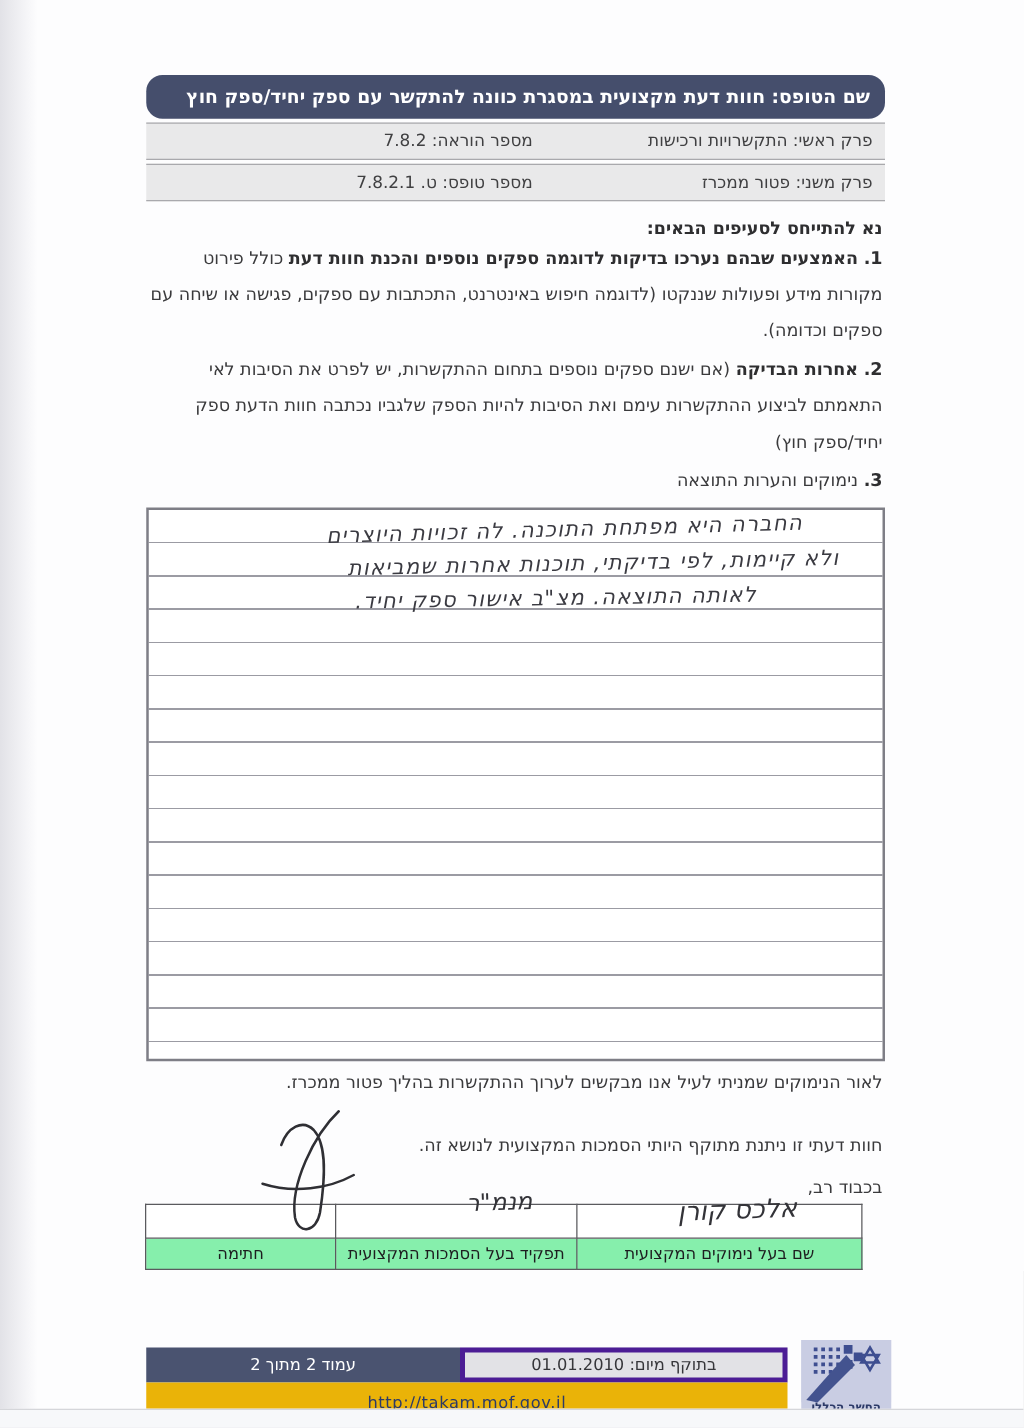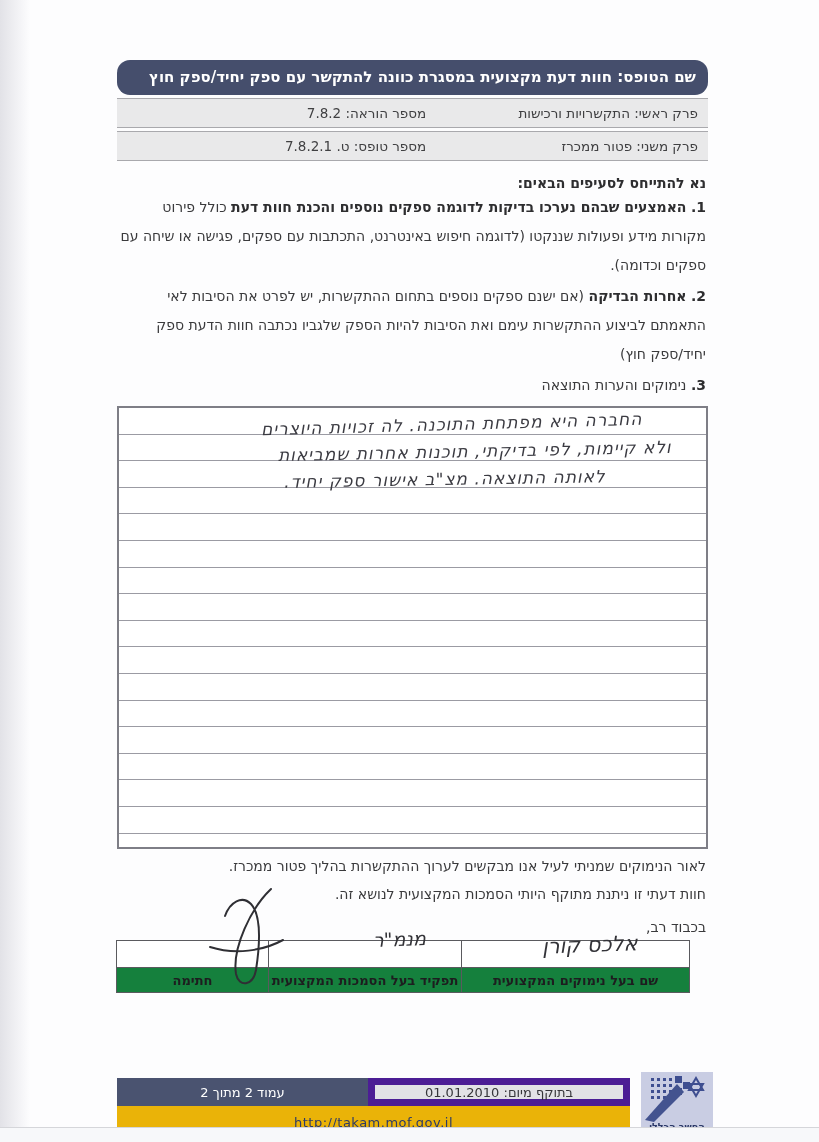--- a/index.html
+++ b/index.html
@@ -35,43 +35,43 @@
     position:relative;margin-top:6px;height:443px;
     border:2px solid #7e7e86;background:#ffffff;
     background-image:repeating-linear-gradient(to bottom,transparent,transparent 25.5px,#9b9ba3 25.5px,#9b9ba3 26.6px);
   }
   .hw{position:absolute;font-style:italic;color:#3b3b42;font-size:17px;letter-spacing:1px;white-space:nowrap;}
   .hw1{top:6px;right:64px;transform:rotate(-1.6deg);}
   .hw2{top:33px;right:34px;transform:rotate(-1.2deg);}
   .hw3{top:61px;right:100px;transform:rotate(-1deg);}
 
   .para{font-size:14px;margin:9px 2px 0;color:#3a3a3c;}
-  .para2{margin-top:12px;}
+  .para2{margin-top:35px;}
   .salut{margin-top:17px;}
 
   .sig-table{
     margin:5px 18px 0 0;width:573px;border:1px solid #5a5a5e;border-collapse:collapse;
     table-layout:fixed;direction:rtl;
   }
   .sig-table td{border:1px solid #5a5a5e;overflow:visible;}
   .sig-table .val-row td{height:27px;background:#ffffff;text-align:center;}
-  .sig-table .lbl-row td{height:25px;background:#15803d;text-align:center;
-    font-weight:bold;font-size:13px;color:#1d1d1f;}
+  .sig-table .lbl-row td{height:25px;background:#86efac;text-align:center;
+    font-weight:normal;font-size:13px;color:#1d1d1f;}
   .col-name{width:228px;} .col-role{width:193px;} .col-sign{width:152px;}
   .hw-name{display:inline-block;font-style:italic;font-size:21px;color:#333338;
     transform:translate(14px,-9px) rotate(-2deg);white-space:nowrap;}
   .hw-role{display:inline-block;font-style:italic;font-size:19px;color:#333338;
     transform:translate(34px,-15px) rotate(-2deg);white-space:nowrap;}
 
   .sig-svg{position:absolute;left:205px;top:886px;pointer-events:none;}
 
   .footer-dark{position:absolute;left:117px;top:1078px;width:251px;height:28px;
     background:#4a5370;color:#ffffff;font-size:13px;display:flex;align-items:center;justify-content:center;}
   .footer-light{position:absolute;left:368px;top:1078px;width:262px;height:28px;
-    background:#e2e2e6;border:7px solid #4c1d95;color:#36363a;font-size:13px;
+    background:#e2e2e6;border:4px solid #4c1d95;color:#36363a;font-size:13px;
     display:flex;align-items:center;justify-content:center;direction:rtl;}
   .footer-url-band{position:absolute;left:117px;top:1106px;width:513px;height:21px;
     background:#eab308;overflow:hidden;text-align:center;}
   .footer-url{font-size:13px;color:#2c3a68;padding-top:9px;letter-spacing:.5px;}
 
   .logo{position:absolute;left:641px;top:1072px;width:72px;height:62px;
     background:#c9cde3;display:flex;flex-direction:column;align-items:center;}
   .logo-caption{font-size:9.5px;font-weight:bold;color:#2c3a68;line-height:10px;direction:rtl;}
 </style>
 </head>

